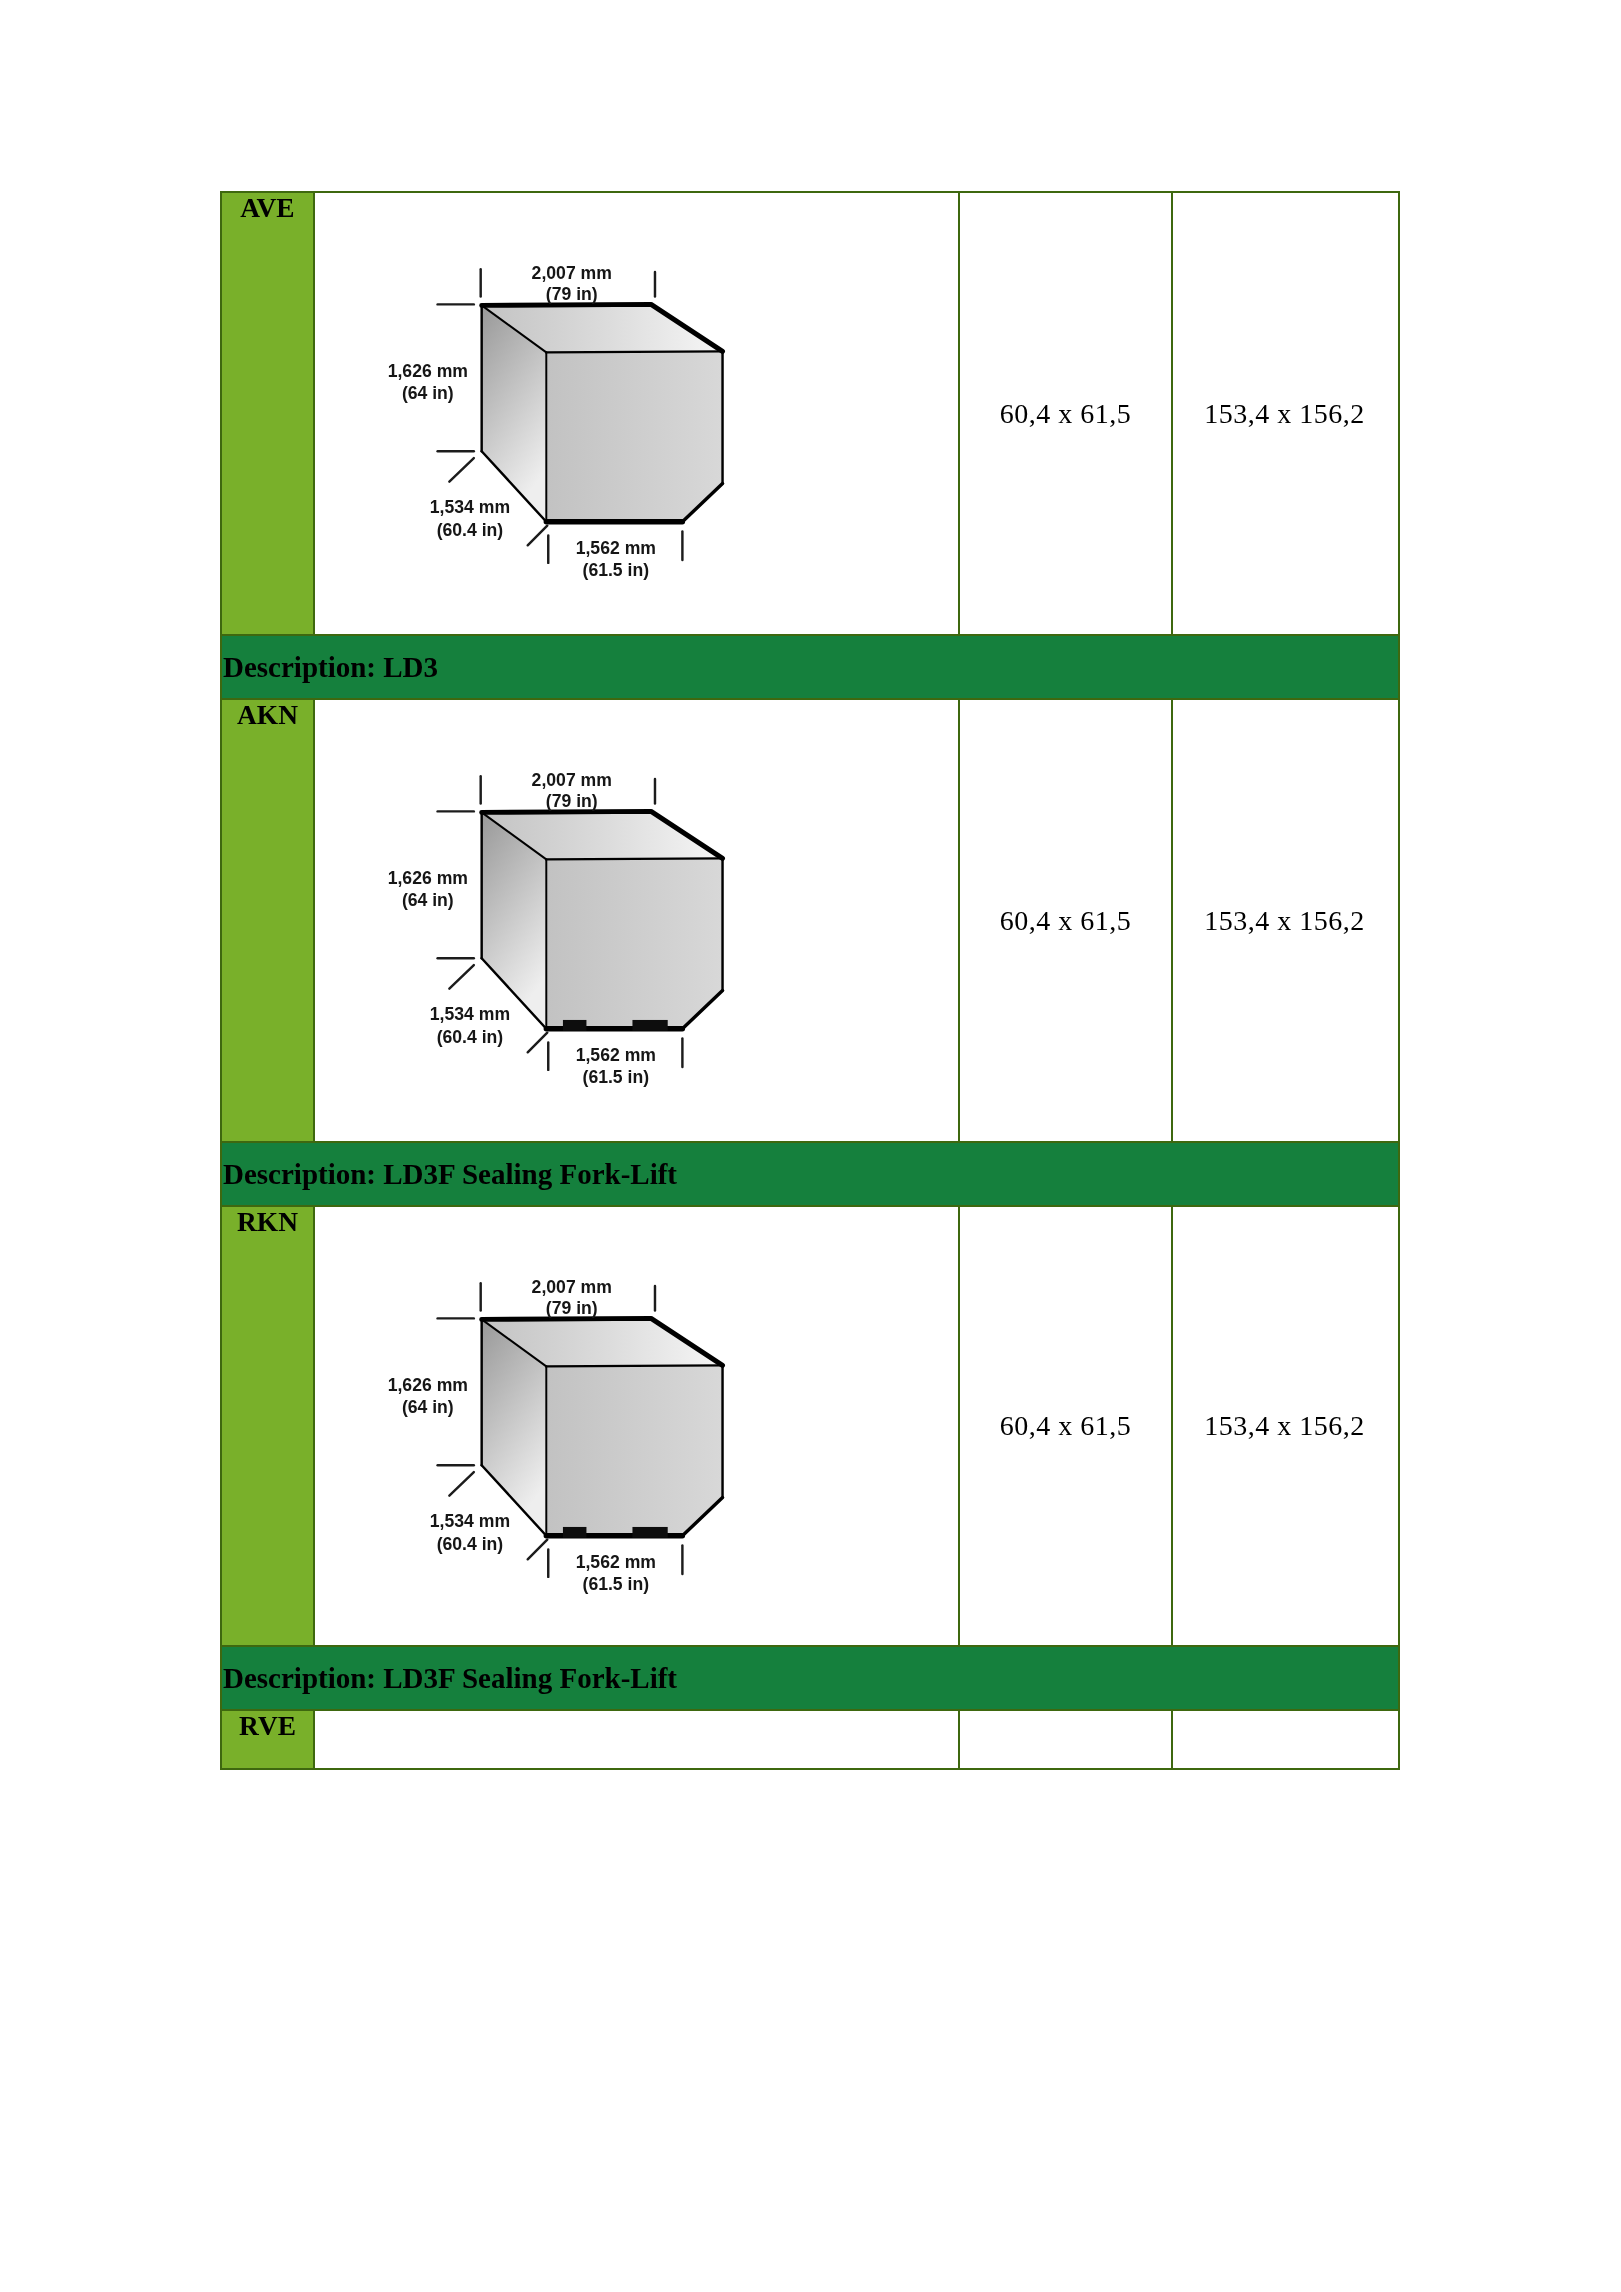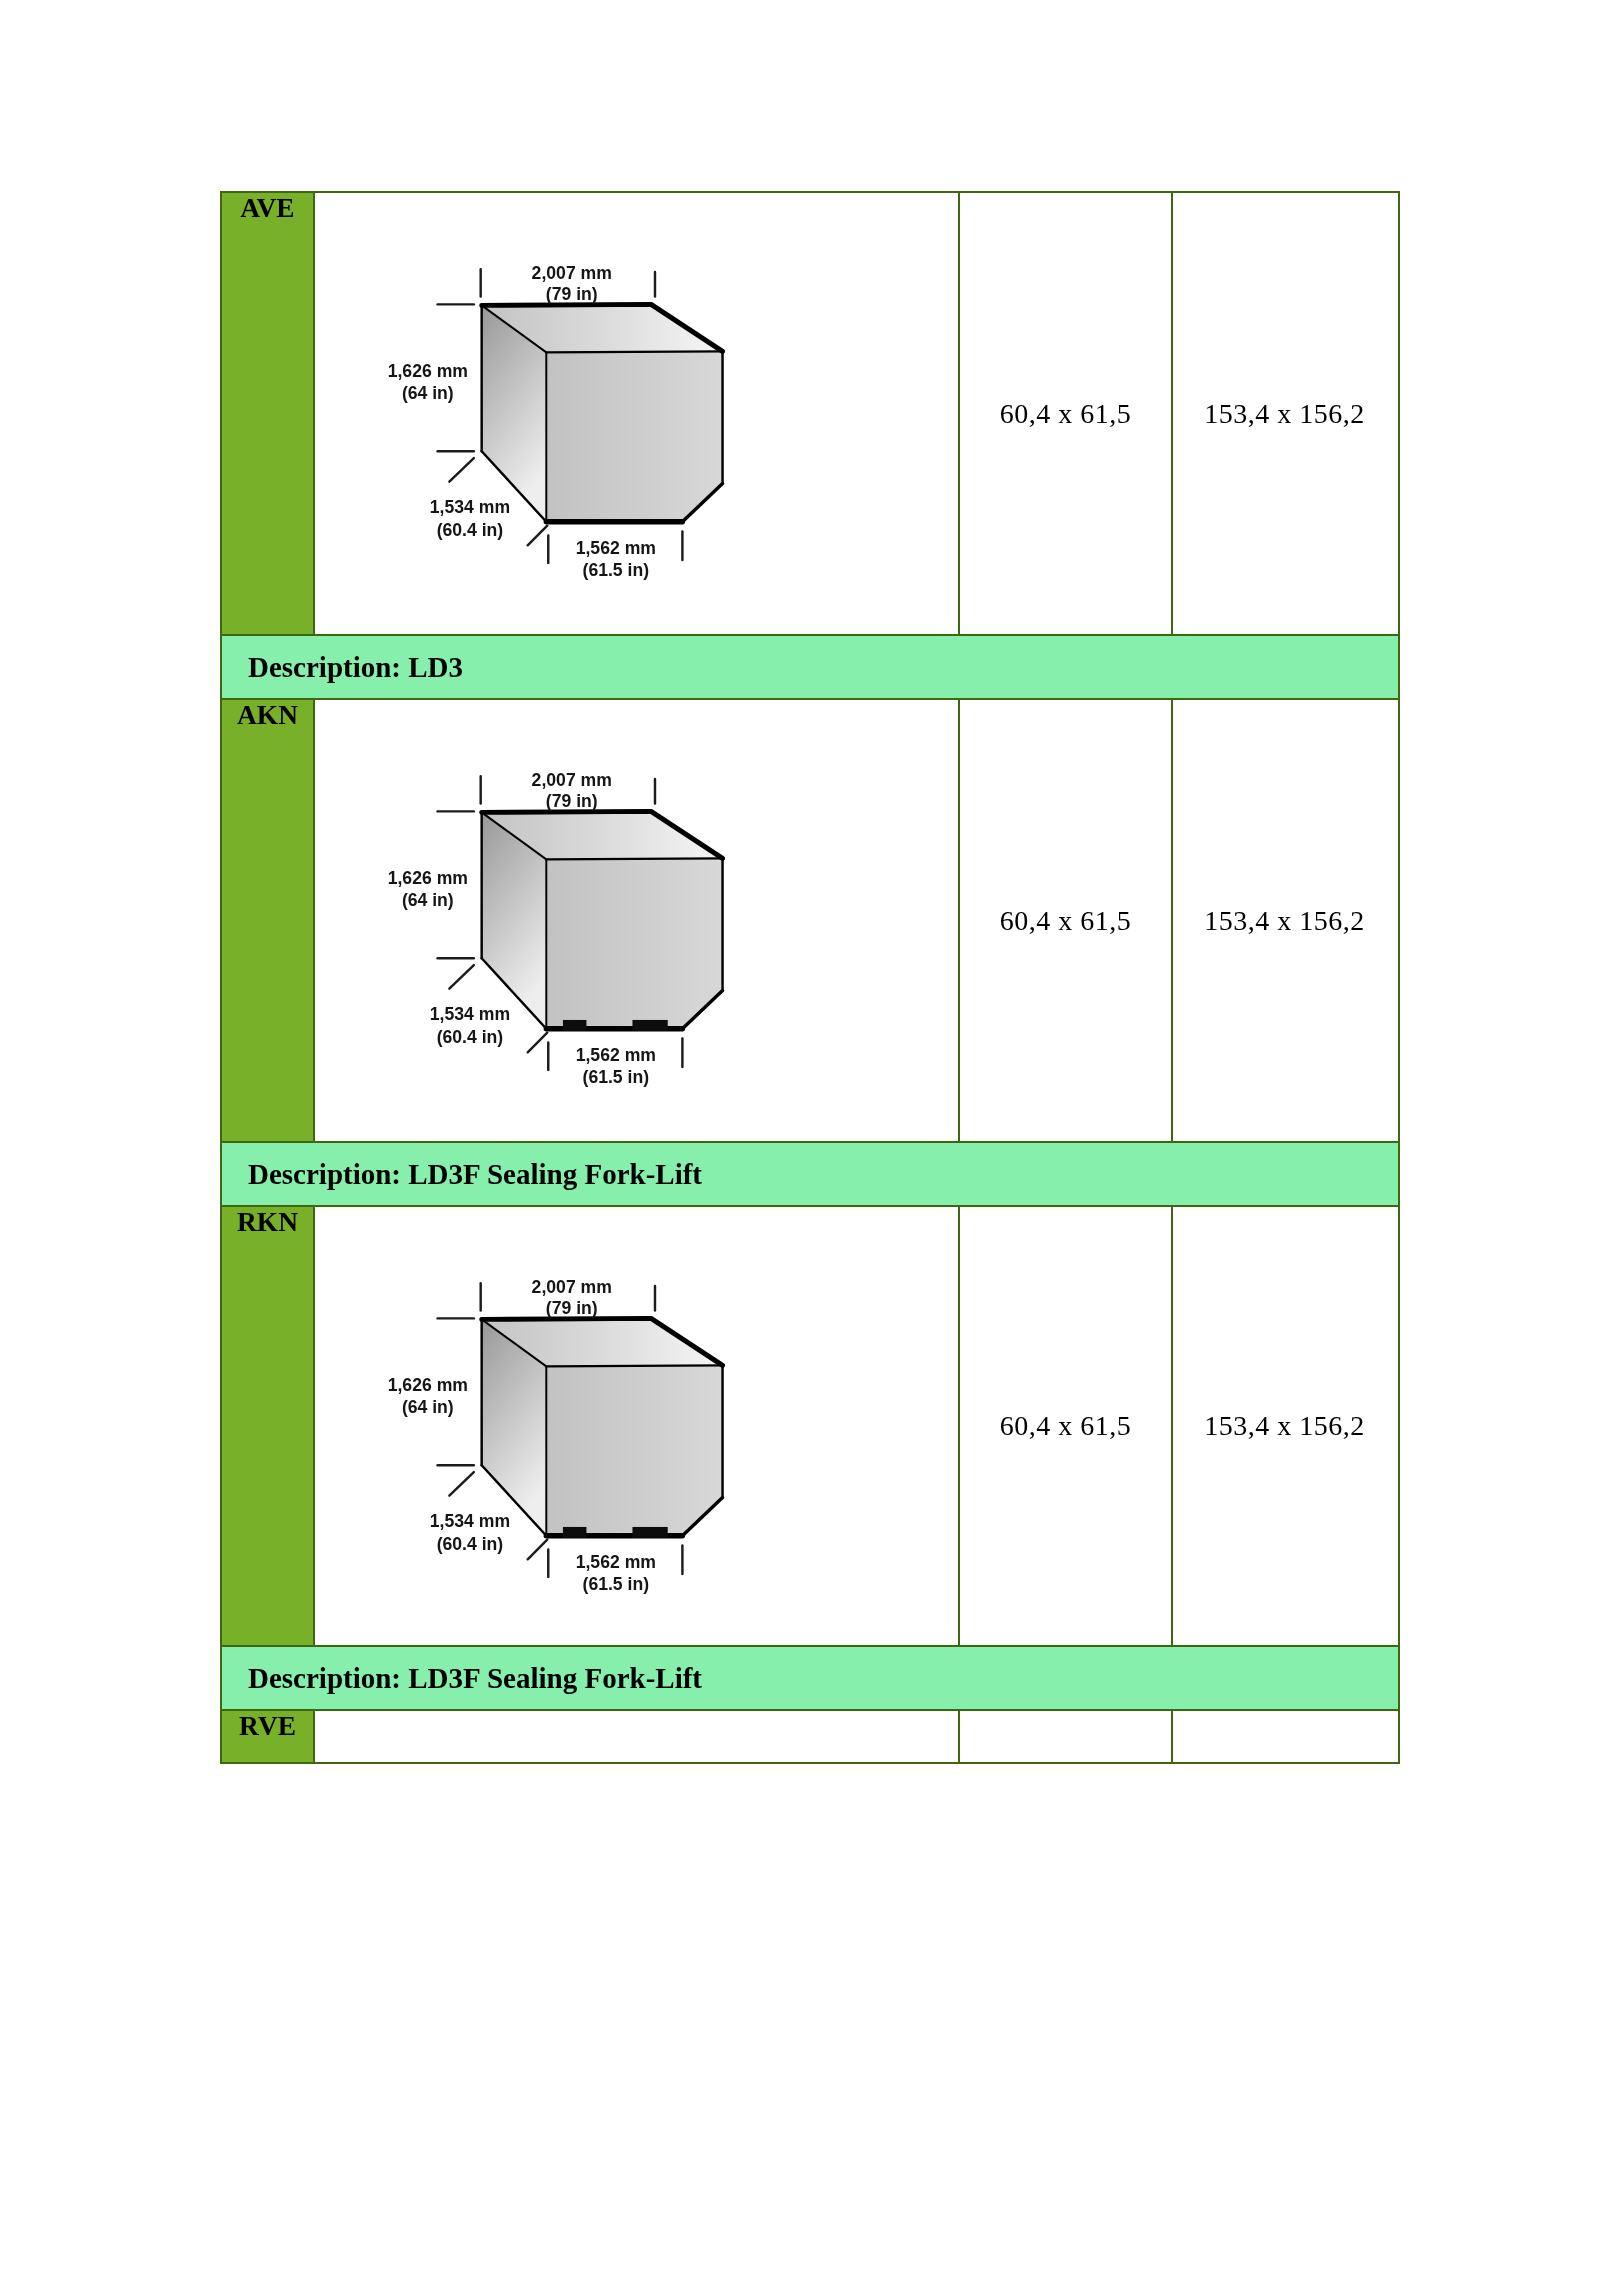--- a/index.html
+++ b/index.html
@@ -16,39 +16,39 @@
     border:2.9px solid #3e680f;
     box-sizing:border-box;
     background:#fff;
   }
   .row-data { display:grid; grid-template-columns:93px 645px 213px 223px; }
   .row-data > .cell { border-right:2px solid #3e680f; box-sizing:border-box; position:relative; overflow:hidden; }
   .row-data > .cell:last-child { border-right:none; }
   .r-ave { height:441px; }
   .r-akn { height:441px; }
   .r-rkn { height:438px; }
-  .r-rve { height:51px; }
+  .r-rve { height:57px; }
   .cell-code {
     background:#79b02a;
     display:flex; justify-content:center;
     font-weight:bold; font-size:27.4px;
   }
   .cell-dim {
     display:flex; align-items:center; justify-content:center;
     font-weight:normal; font-size:28px;
     letter-spacing:0.5px;
   }
   .cell-diagram svg { display:block; margin:33px 0 0 57px; }
   .row-desc {
-    background:#86efac;
+    background:#15803d;
     border-top:2px solid #3e680f;
     border-bottom:2px solid #3e680f;
     height:62px;
     display:flex; align-items:center;
-    padding-left:26px;
+    padding-left:1px;
     font-weight:bold; font-size:29px;
   }
   .row-desc.last { border-bottom:none; }
   
   .ld3 text {
     font-family:"Liberation Sans", sans-serif;
     font-size:18px; font-weight:bold;
     fill:#161616; text-anchor:middle;
   }
   .ld3 .edge { stroke:#000; fill:none; stroke-linecap:round; stroke-linejoin:round; }

